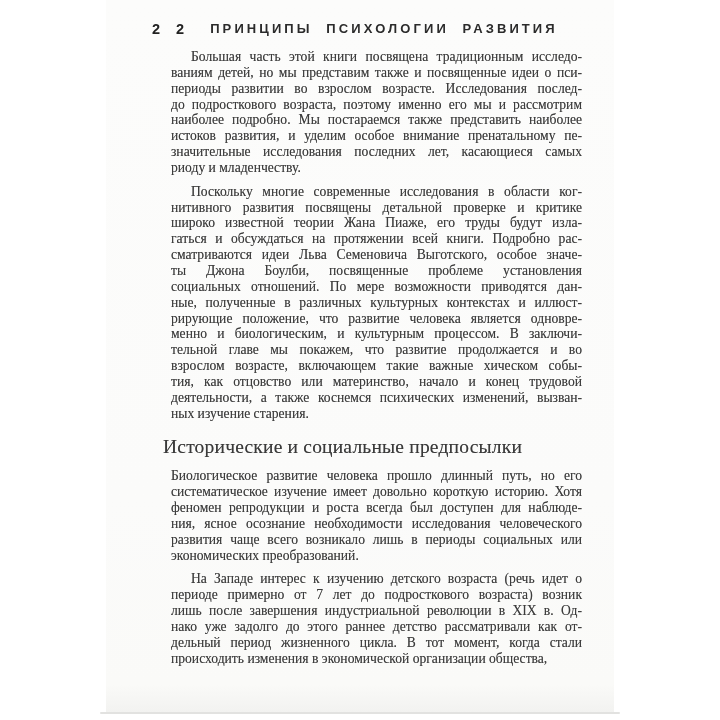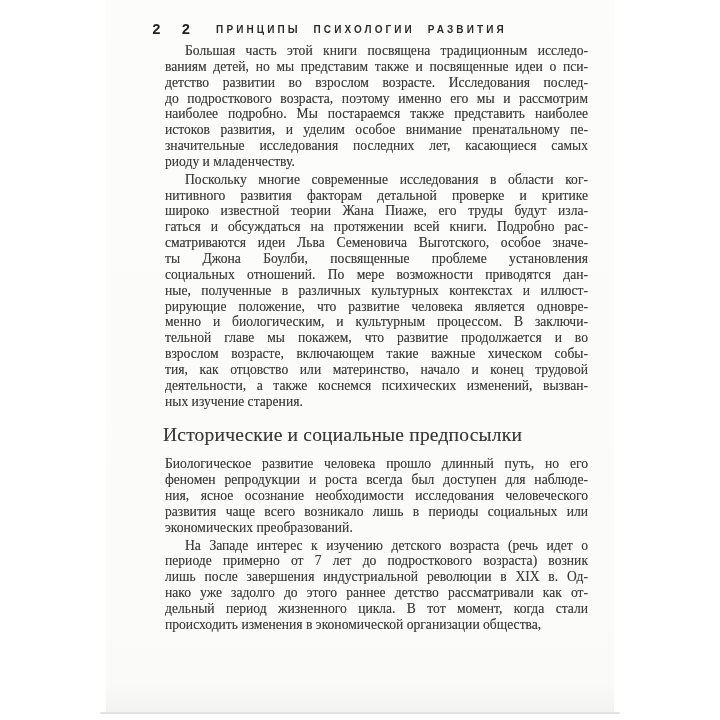--- a/index.html
+++ b/index.html
@@ -35,48 +35,48 @@
     border-radius: 2px;
   }
   .page-header {
     position: absolute;
     top: 20px;
     left: 46px;
     white-space: nowrap;
     color: #2e2e2e;
   }
   .page-number {
-    font-family: Liberation Mono, monospace;
+    font-family: Liberation Sans, sans-serif;
     font-weight: 700;
     font-size: 14.5px;
     letter-spacing: 6px;
     color: #222;
   }
   .running-title {
     font-family: "Liberation Sans", "DejaVu Sans", sans-serif;
     font-weight: 700;
-    font-size: 10px;
+    font-size: 13px;
     letter-spacing: 3.1px;
     word-spacing: 7px;
     margin-left: 20px;
     color: #2b2b2b;
     vertical-align: 1px;
   }
   .page-body {
     position: absolute;
     top: 41px;
     left: 57px;
     width: 427px;
     font-family: "Liberation Serif", "DejaVu Serif", serif;
     font-size: 13.6px;
     line-height: 15.85px;
     color: #3c3c3c;
     text-shadow: 0 0 0.4px rgba(70,70,70,0.55);
   }
-  .paragraph { margin: 2px; }
+  .paragraph { margin: 8px; }
   .line {
     text-align: justify;
     text-align-last: justify;
     white-space: normal;
   }
   .line.last { text-align-last: left; }
   .line.indent { text-indent: 20px; }
   .section-heading {
     font-family: "Liberation Serif", "DejaVu Serif", serif;
     font-size: 19.5px;
@@ -93,47 +93,48 @@
 
 <div class="canvas">
   <div class="page">
     <div class="page-header">
       <span class="page-number">2 2</span><span class="running-title">ПРИНЦИПЫ ПСИХОЛОГИИ РАЗВИТИЯ</span>
     </div>
     <div class="page-body">
         <div class="paragraph">
           <div class="line indent">Большая часть этой книги посвящена традиционным исследо-</div>
           <div class="line">ваниям детей, но мы представим также и посвященные идеи о пси-</div>
-          <div class="line">детство развитии во взрослом возрасте. Исследования послед-</div>
+          <div class="line">периоды развитии во взрослом возрасте. Исследования послед-</div>
           <div class="line">до подросткового возраста, поэтому именно его мы и рассмотрим</div>
           <div class="line">наиболее подробно. Мы постараемся также представить наиболее</div>
           <div class="line">истоков развития, и уделим особое внимание пренатальному пе-</div>
           <div class="line">значительные исследования последних лет, касающиеся самых</div>
           <div class="line last">риоду и младенчеству.</div>
         </div>
         <div class="paragraph">
           <div class="line indent">Поскольку многие современные исследования в области ког-</div>
-          <div class="line">нитивного развития факторам детальной проверке и критике</div>
+          <div class="line">нитивного развития посвящены детальной проверке и критике</div>
           <div class="line">широко известной теории Жана Пиаже, его труды будут изла-</div>
           <div class="line">гаться и обсуждаться на протяжении всей книги. Подробно рас-</div>
           <div class="line">сматриваются идеи Льва Семеновича Выготского, особое значе-</div>
           <div class="line">ты Джона Боулби, посвященные проблеме установления</div>
           <div class="line">социальных отношений. По мере возможности приводятся дан-</div>
           <div class="line">ные, полученные в различных культурных контекстах и иллюст-</div>
           <div class="line">рирующие положение, что развитие человека является одновре-</div>
           <div class="line">менно и биологическим, и культурным процессом. В заключи-</div>
           <div class="line">тельной главе мы покажем, что развитие продолжается и во</div>
           <div class="line">взрослом возрасте, включающем такие важные хическом собы-</div>
           <div class="line">тия, как отцовство или материнство, начало и конец трудовой</div>
           <div class="line">деятельности, а также коснемся психических изменений, вызван-</div>
           <div class="line last">ных изучение старения.</div>
         </div>
         <div class="section-heading">Исторические и социальные предпосылки</div>
         <div class="paragraph">
           <div class="line">Биологическое развитие человека прошло длинный путь, но его</div>
+          <div class="line">систематическое изучение имеет довольно короткую историю. Хотя</div>
           <div class="line">феномен репродукции и роста всегда был доступен для наблюде-</div>
           <div class="line">ния, ясное осознание необходимости исследования человеческого</div>
           <div class="line">развития чаще всего возникало лишь в периоды социальных или</div>
           <div class="line last">экономических преобразований.</div>
         </div>
         <div class="paragraph">
           <div class="line indent">На Западе интерес к изучению детского возраста (речь идет о</div>
           <div class="line">периоде примерно от 7 лет до подросткового возраста) возник</div>
           <div class="line">лишь после завершения индустриальной революции в XIX в. Од-</div>
           <div class="line">нако уже задолго до этого раннее детство рассматривали как от-</div>

